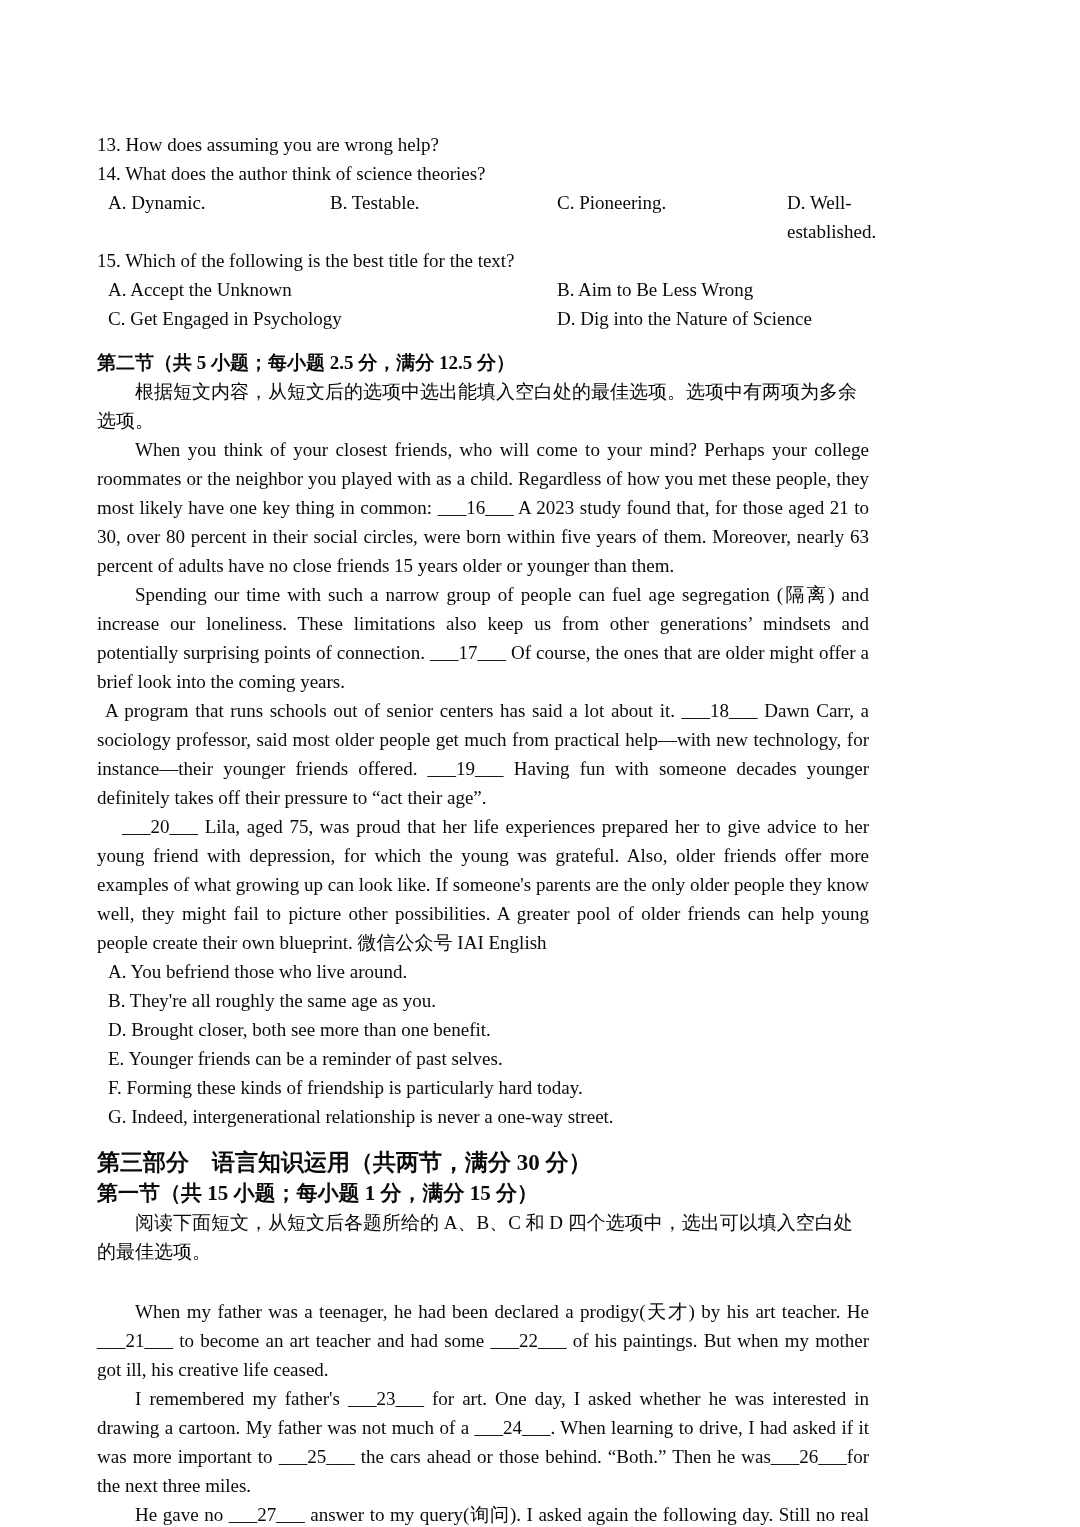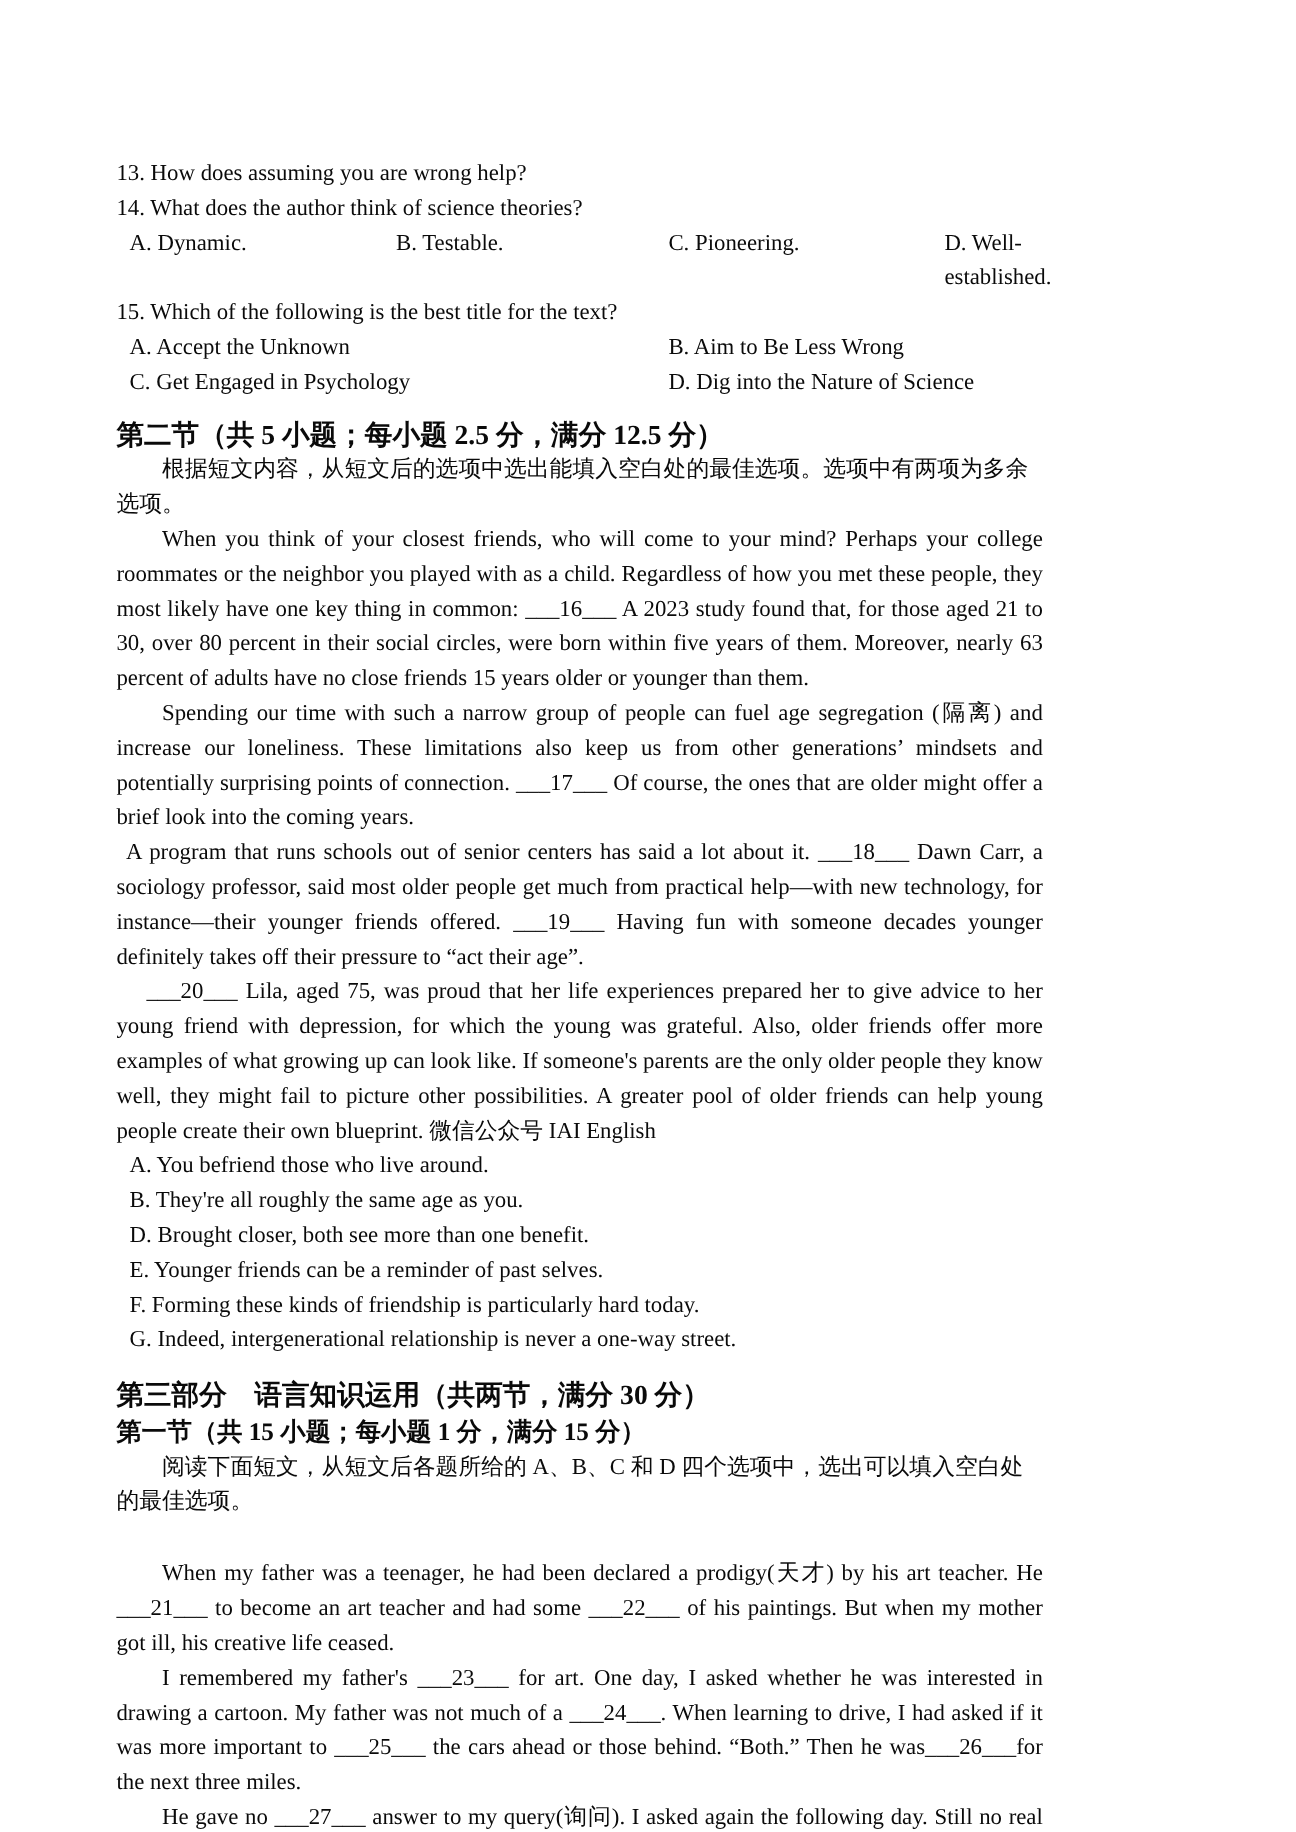--- a/index.html
+++ b/index.html
@@ -30,21 +30,21 @@
   .opts {
     display: grid;
     padding-left: 11px;
   }
   .opts.two  { grid-template-columns: 449px 1fr; }
   .opts.four { grid-template-columns: 222px 227px 230px 1fr; }
   .opts span { display: block; }
 
   
   h3.sec-heading {
-    font-size: 23px;
+    font-size: 19px;
     font-weight: bold;
     line-height: 29px;
     margin-top: 15px;
   }
   h3.sub-heading {
     font-size: 21px;
     font-weight: bold;
     line-height: 29px;
   }
   h2.part-heading {

